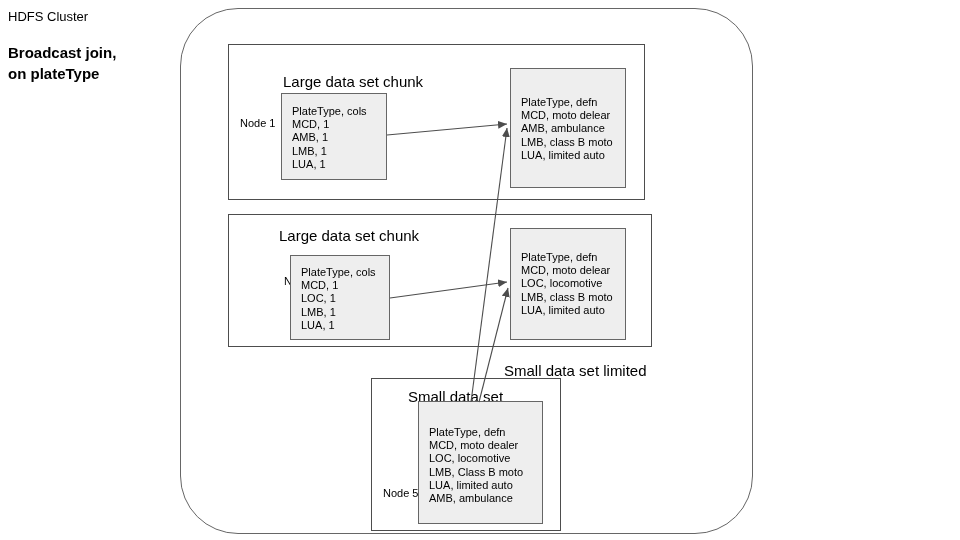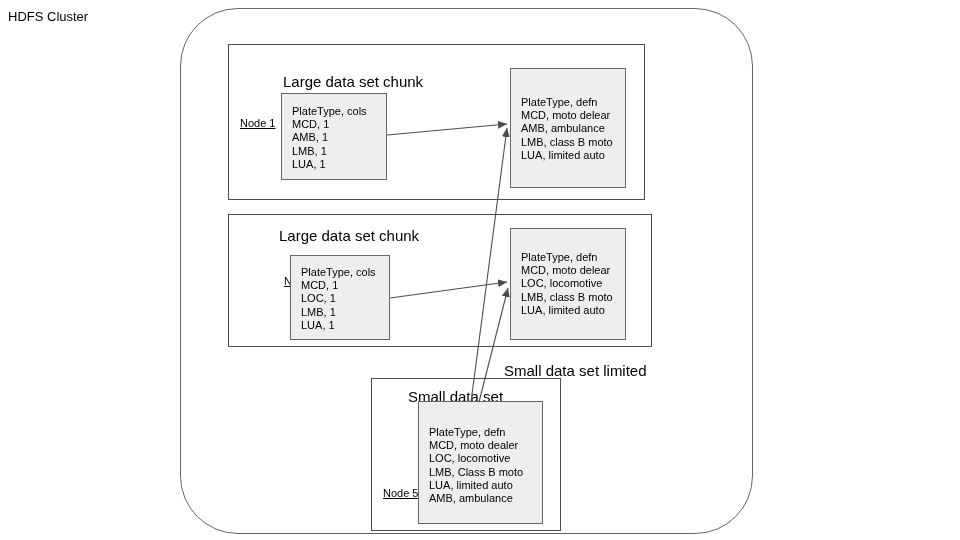--- a/index.html
+++ b/index.html
@@ -65,37 +65,38 @@
   
   .caption {
     font-size: 15px;
     line-height: 13px;
     white-space: nowrap;
   }
   .node-label {
     font-size: 11px;
     line-height: 13px;
     white-space: nowrap;
-    text-decoration: underline;
   }
 
   
   #arrow-layer {
     left: 0; top: 0;
     width: 960px; height: 540px;
     pointer-events: none;
   }
 </style>
 </head>
 <body>
 
 <div id="canvas" style="background: rgb(255, 255, 255); color: rgb(0, 0, 0);">
 
   <div class="abs" id="hdfs-title">HDFS Cluster</div>
   <div class="abs" id="broadcast-title">
+    <div>Broadcast join,</div>
+    <div>on plateType</div>
   </div>
 
   <div class="abs" id="cluster-outline" style="border-color: rgb(102, 102, 102);"></div>
 
   <div class="abs node-group" style="left:228px; top:44px; width:417px; height:156px;"></div>
   <div class="abs caption" style="left:283px; top:75px;">Large data set chunk</div>
   <div class="abs node-label" style="left:240px; top:117px;">Node 1</div>
   <div class="abs gray-box" style="left: 281px; top: 93px; width: 106px; height: 87px; background: rgb(238, 238, 238); border-color: rgb(102, 102, 102);">
     <div class="lines" style="position:absolute; left:10px; top:11px;">PlateType, cols
 MCD, 1

